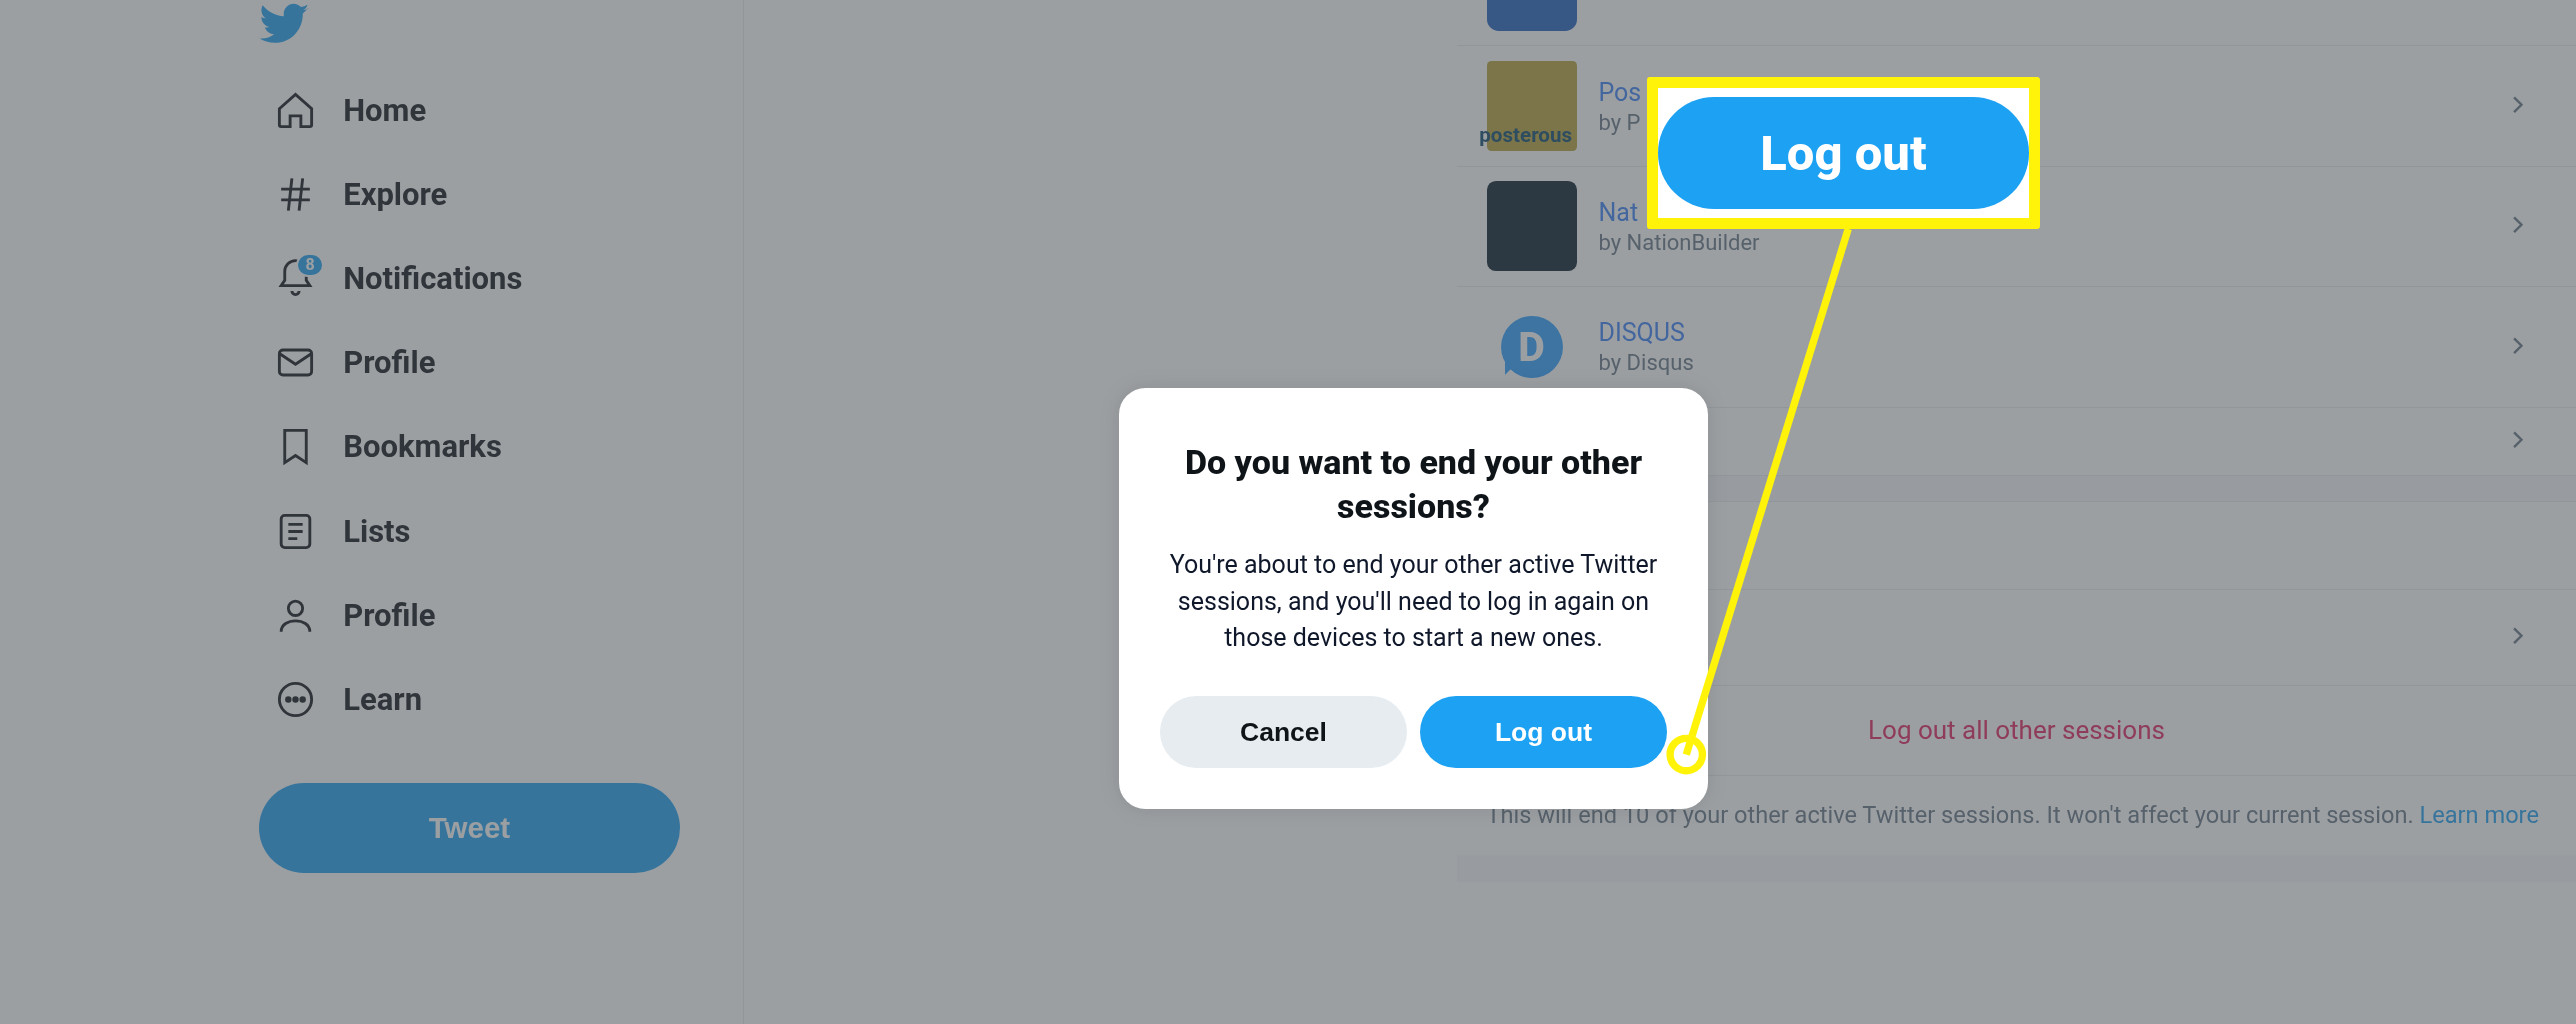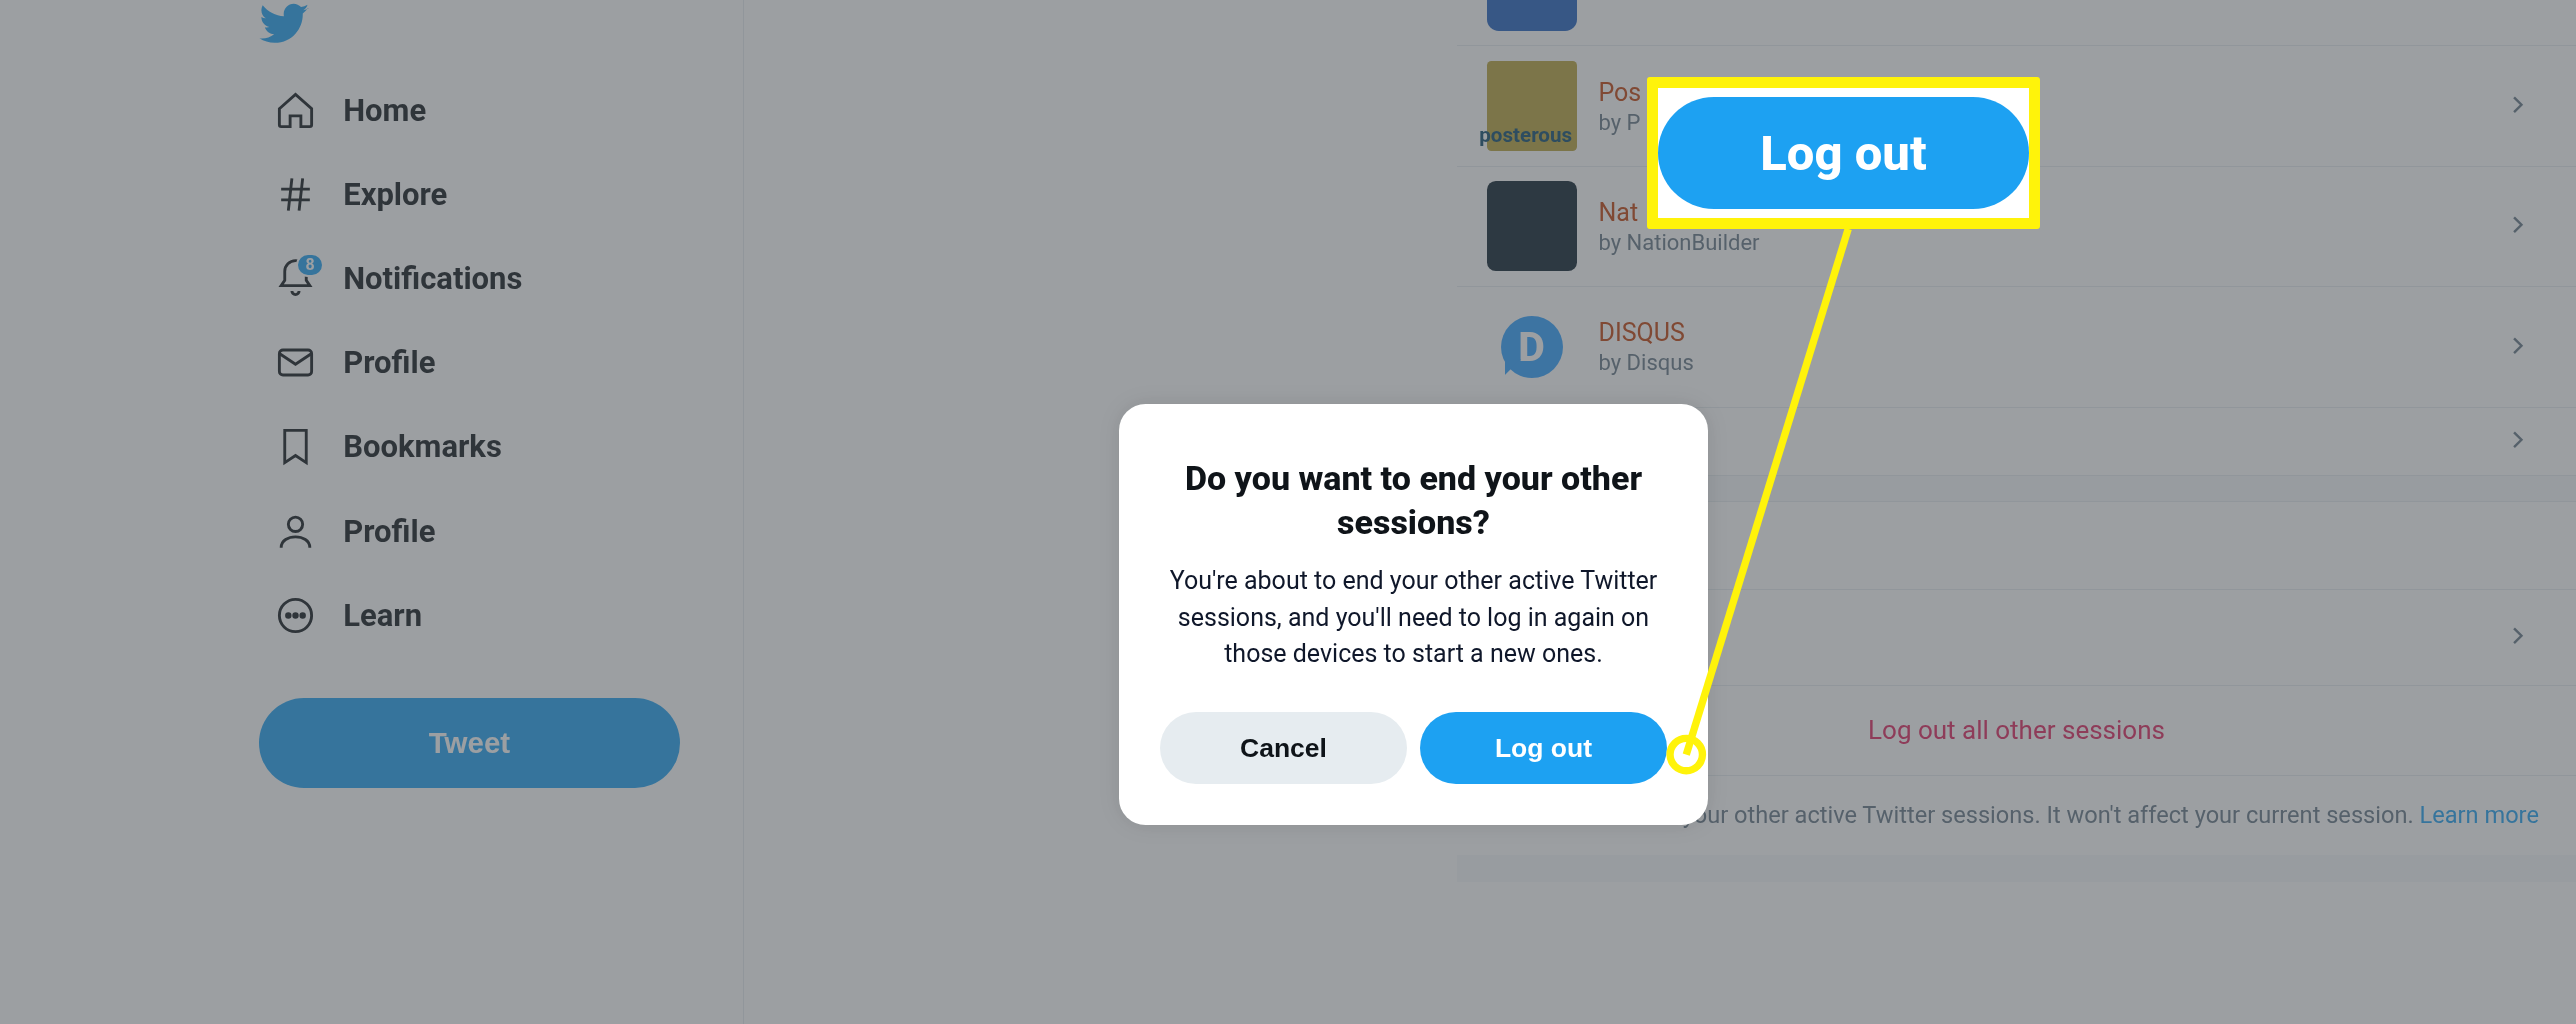--- a/index.html
+++ b/index.html
@@ -22,21 +22,21 @@
   .main { flex: 1; background: #fff; position: relative; padding-left: 713px; overflow: hidden; }
   .row { display: flex; align-items: center; gap: 22px; padding: 14.7px 29.5px; border-bottom: 1.5px solid #e6ecf0; position: relative; cursor: pointer; }
   .row .thumb { width: 90px; height: 90px; border-radius: 8.8px; display: flex; align-items: center; justify-content: center; font-size: 41px; font-weight: 800; color: #fff; }
   .row .thumb.posterous { background: #b8a33a; color: #0c4a6e; font-size: 20.6px; font-weight: 700; border-radius: 4.4px; display:flex; align-items:flex-end; justify-content:flex-end; padding: 4.4px; }
   .row .thumb.nation { background: #0b1d2a; display:flex; align-items:center; justify-content:center;}
   .row .thumb.disqus { background: #fff; }
   .disqus-shape{width:62px;height:62px;background:#2e9fff;border-radius:50%;display:flex;align-items:center;justify-content:center;color:#fff;font-size:41px;font-weight:800;position:relative;}
   .disqus-shape::after{content:"";position:absolute;bottom:2.9px;left:4.4px;width:16px;height:16px;background:#2e9fff;clip-path:polygon(0 0,100% 0,0 100%);}
   .row .thumb.mashable { background: #1f5fbf; color:#fff;font-size:29.5px;font-weight:800;border-radius:11.8px;}
   .row .texts { display:flex; flex-direction:column; gap:2.9px; }
-  .row .t1 { font-size: 25px; font-weight: 400; color: #c2410c; }
+  .row .t1 { font-size: 25px; font-weight: 400; color: #3b82f6; }
   .row .t2 { font-size: 22px; color: #657786; }
   .row .chev { position:absolute; right: 44px; color:#657786; }
   .row .chev svg{width:29.5px;height:29.5px;}
   .row.empty { height: 68px; }
   
   .section-gap { height: 26.5px; background: #f5f8fa; border-bottom: 1.5px solid #e6ecf0; }
   
   
   .sess-row { display:flex; align-items:center; padding: 29.5px 29.5px; border-bottom: 1.5px solid #e6ecf0; gap: 14.7px; position:relative; cursor:pointer;}
   .sess-row .meta{font-size:23.6px;color:#0f1419;}
@@ -49,21 +49,21 @@
   
   .footnote { padding: 22px 29.5px; font-size: 23.6px; color:#657786; line-height:1.5; }
   .footnote .learn { color:#1da1f2; cursor:pointer; }
   
   .section-gap2 { height: 26.5px; background: #f5f8fa; }
   
   
   .dim { position: fixed; inset:0; background: rgba(75,80,85,0.55); pointer-events: none; }
   
   
-  .modal { position: fixed; left: 1119px; top: 404px; width: 589px; background: #fff; border-radius: 26.5px; padding: 52px 41px 41px; box-shadow: 0 0 22px rgba(0,0,0,0.1); pointer-events:auto; }
+  .modal { position: fixed; left: 1119px; top: 388px; width: 589px; background: #fff; border-radius: 26.5px; padding: 52px 41px 41px; box-shadow: 0 0 22px rgba(0,0,0,0.1); pointer-events:auto; }
   .modal h2 { font-size: 34px; font-weight: 800; text-align:center; color:#0f1419; line-height:1.3; }
   .modal p { margin-top: 19px; font-size: 25px; color:#0f172a; text-align:center; line-height:1.45;}
   .modal .btnrow { display:flex; gap: 13px; margin-top: 40px; }
   .modal .btn { flex:1; height: 72px; border-radius: 7363px; font-size: 26.5px; font-weight:800; border:none; cursor:pointer;}
   .modal .btn.cancel { background:#e6ecf0; color:#0f1419; }
   .modal .btn.logout { background:#1da1f2; color:#fff; }
   
   
   .anno-btn { position: fixed; left: 1647px; top: 77px; width: 393px; height: 152px; background:#fff; border: 11.8px solid #fff30a; border-radius: 2.9px; display:flex; align-items:center; justify-content:center; pointer-events:auto;}
   .anno-btn-inner { width: 377px; height: 112px; background:#1da1f2; border-radius: 7363px; display:flex;align-items:center;justify-content:center; color:#fff; font-size: 49px; font-weight: 800; }
@@ -115,20 +115,29 @@
         </span>
         <span class="ni-label">Profile</span>
       </div>
       <div class="nav-item">
         <span class="ni-icon">
           <svg viewBox="0 0 24 24" fill="none" stroke-width="1.6">
               <path d="M6 3h12v18l-6-4-6 4z"></path>
             </svg>
         </span>
         <span class="ni-label">Bookmarks</span>
+      </div>
+      <div class="nav-item">
+        <span class="ni-icon">
+          <svg viewBox="0 0 24 24" fill="none" stroke-width="1.6">
+              <rect x="4" y="3" width="16" height="18" rx="2"></rect>
+              <path d="M8 8h8M8 12h8M8 16h5"></path>
+            </svg>
+        </span>
+        <span class="ni-label">Lists</span>
       </div>
       <div class="nav-item">
         <span class="ni-icon">
           <svg viewBox="0 0 24 24" fill="none" stroke-width="1.6">
               <circle cx="12" cy="8" r="4"></circle>
               <path d="M4 21c0-4 4-6 8-6s8 2 8 6"></path>
             </svg>
         </span>
         <span class="ni-label">Profile</span>
       </div>

